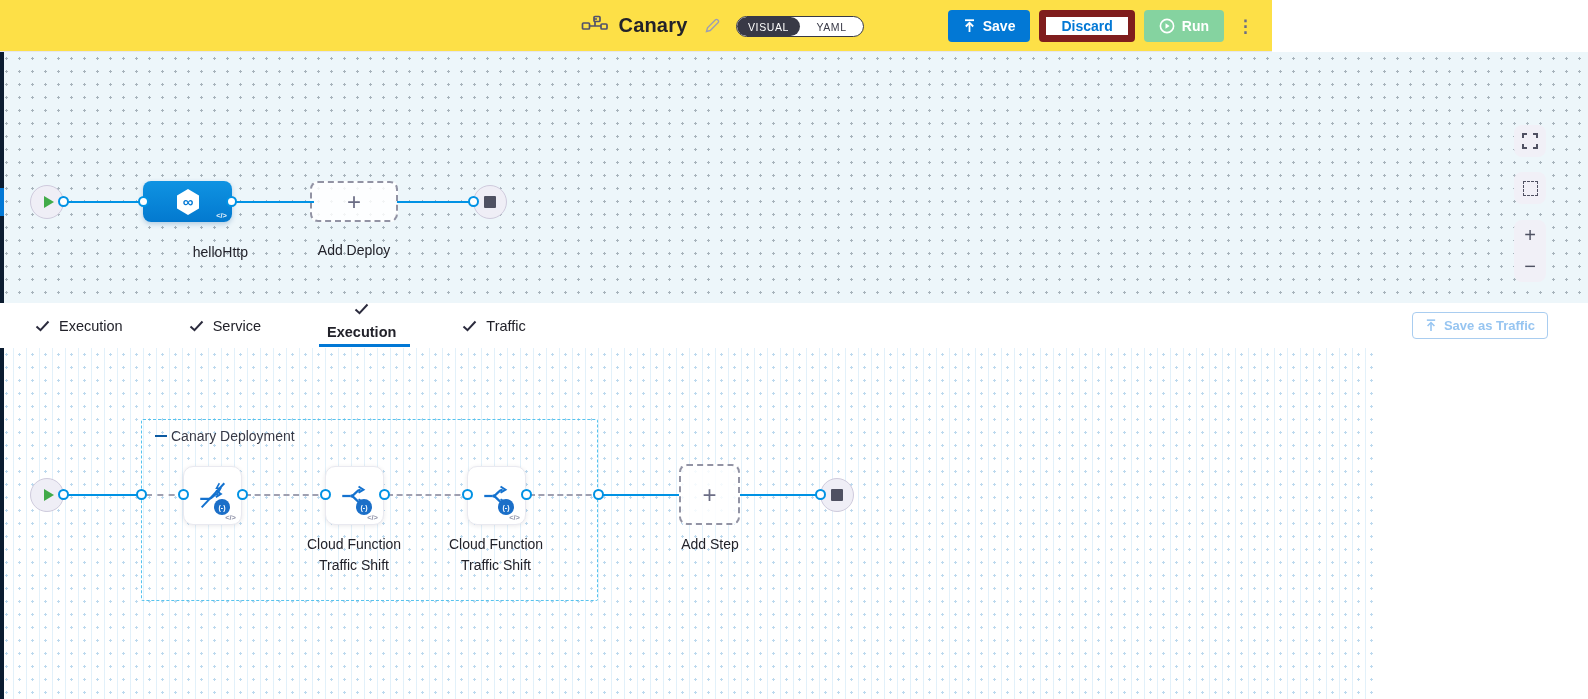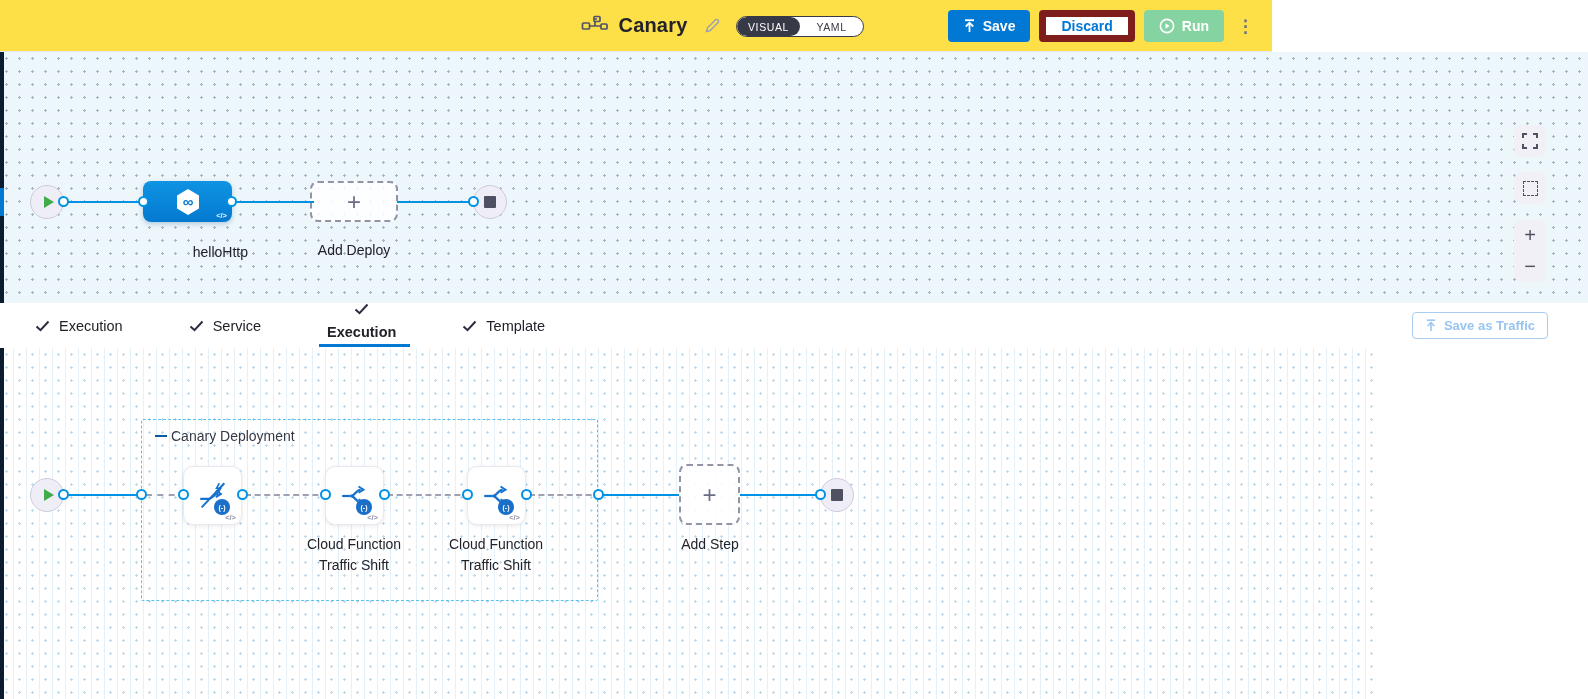--- a/index.html
+++ b/index.html
@@ -230,21 +230,21 @@
         <svg width="15" height="12" viewBox="0 0 15 12" fill="none" stroke="#2b2b3d" stroke-width="2">
             <path d="M1.5 6.5 L5.5 10.2 L13.5 1.5"></path>
           </svg>
         <span>Execution</span>
         <div class="underline"></div>
       </div>
       <div class="tab">
         <svg width="15" height="12" viewBox="0 0 15 12" fill="none" stroke="#2b2b3d" stroke-width="2">
             <path d="M1.5 6.5 L5.5 10.2 L13.5 1.5"></path>
           </svg>
-        <span>Template</span>
+        <span>Traffic</span>
       </div>
     </div>
     <button class="tpl-btn">
       <svg width="12" height="13" viewBox="0 0 13 14" fill="none" stroke="#97c5f1" stroke-width="1.7">
         <path d="M2 1.2 H11"></path>
           <path d="M6.5 4 V13"></path>
           <path d="M2.8 7.5 L6.5 3.8 L10.2 7.5"></path>
       </svg>
       <span>Save as Traffic</span>
     </button>

